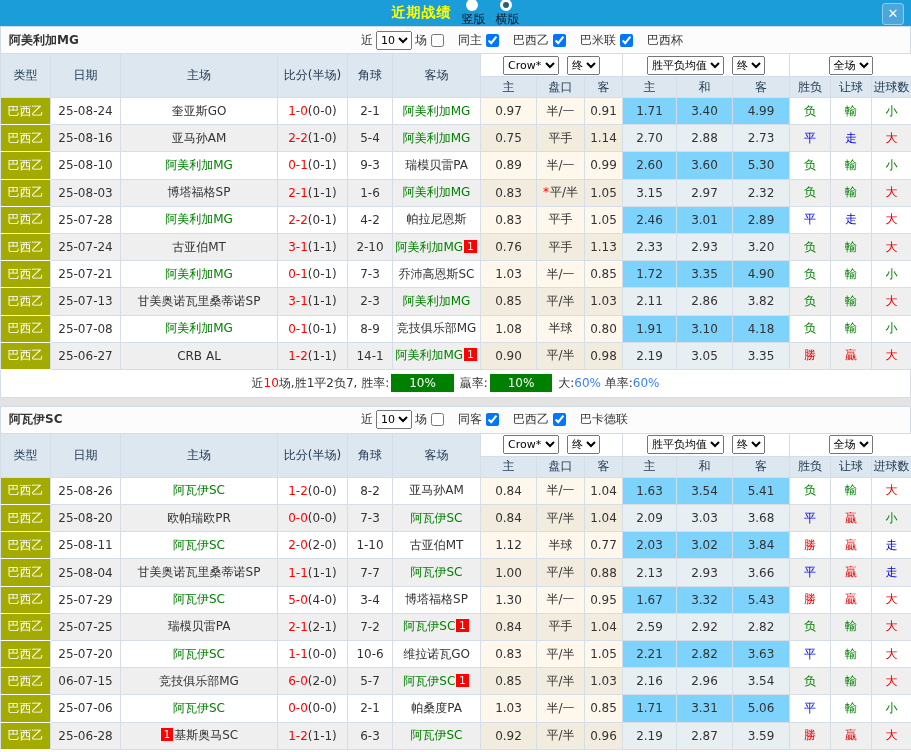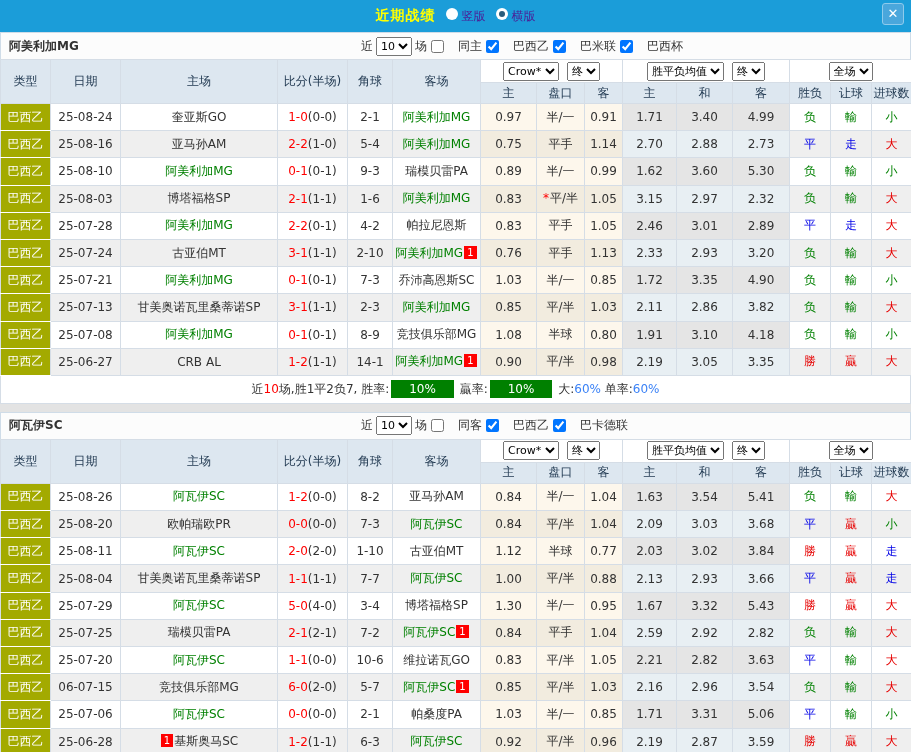--- a/index.html
+++ b/index.html
@@ -6,25 +6,25 @@
   html,body { margin:0; padding:0; }
   body {
     width:911px; height:752px; overflow:hidden;
     font-family:"DejaVu Sans","Liberation Sans",sans-serif;
     font-size:12px; color:#333; background:#fff;
   }
   .app { width:911px; height:752px; }
 
   
   .titlebar {
-    height:32px; background:#1b9dd9; position:relative;
+    height:26px; background:#1b9dd9; position:relative;
     display:flex; align-items:center; justify-content:center;
   }
   .title-text { color:#ffff00; font-weight:bold; font-size:14px; letter-spacing:1px; }
-  .radio-item { display:inline-flex; align-items:flex-start; color:#4c1d95; margin-left:10px; cursor:pointer; }
+  .radio-item { display:inline-flex; align-items:center; color:#0f172a; margin-left:10px; cursor:pointer;flex-direction:column; }
   .radio-circle {
     width:12px; height:12px; border-radius:50%; background:#fff;
     display:inline-flex; align-items:center; justify-content:center; margin-right:4px;
   }
   .radio-circle .dot { width:6px; height:6px; border-radius:50%; background:#2a5d7c; display:none; }
   .radio-circle.sel .dot { display:block; }
   .close-btn {
     position:absolute; right:7px; top:3px; width:22px; height:22px;
     background:#4aa7dc; border:1px solid #8ecbec; border-radius:3px;
     color:#fff; font-weight:bold; text-align:center; line-height:20px; font-size:13px; cursor:pointer;
@@ -50,21 +50,21 @@
   thead th { background:#dde7f0; color:#223a52; font-weight:normal; }
   thead tr.hrow1 th { height:23px; }
   thead tr.hrow2 th { height:21px; }
   thead th.ddcell { background:#fff; }
   thead select { font-size:11px; height:19px; font-family:inherit; margin:0 2px; }
   tbody tr { height:27.2px; background:#fff; }
   tbody tr:nth-child(even) { background:#efefef; }
   td.league { background:#a3aa00; color:#fff; border-color:#fff #d5dde6; }
   td.odds { background:#fdf7ec; }
   tbody tr:nth-child(even) td.odds { background:#f2ecdf; }
-  td.avg { background:#e5e5e5; }
+  td.avg { background:#7dd3fc; }
   tbody tr:nth-child(even) td.avg { background:#e8eff3; }
   .self-team { color:#008000; }
   .score-full { color:#ff0000; }
   .score-half { color:#333; }
   .star { color:#ff0000; margin-right:1px; }
   .badge {
     display:inline-block; background:#ff0000; color:#fff;
     font-size:10px; line-height:13px; padding:0 3px; margin:0 1px; vertical-align:1px;
   }
   .c-red   { color:#e60000; }
@@ -216,21 +216,21 @@
           <tr>
             <td class="league">巴西乙</td>
             <td>25-08-10</td>
             <td><span class="self-team">阿美利加MG</span></td>
             <td><span class="score-full">0-1</span><span class="score-half">(0-1)</span></td>
             <td>9-3</td>
             <td><span>瑞模贝雷PA</span></td>
             <td class="odds">0.89</td>
             <td class="odds">半/一</td>
             <td class="odds">0.99</td>
-            <td class="avg">1.62</td>
+            <td class="avg">2.60</td>
             <td class="avg">3.60</td>
             <td class="avg">5.30</td>
             <td class="c-green">负</td>
             <td class="c-green">輸</td>
             <td class="c-green">小</td>
           </tr>
           <tr>
             <td class="league">巴西乙</td>
             <td>25-08-03</td>
             <td><span>博塔福格SP</span></td>

